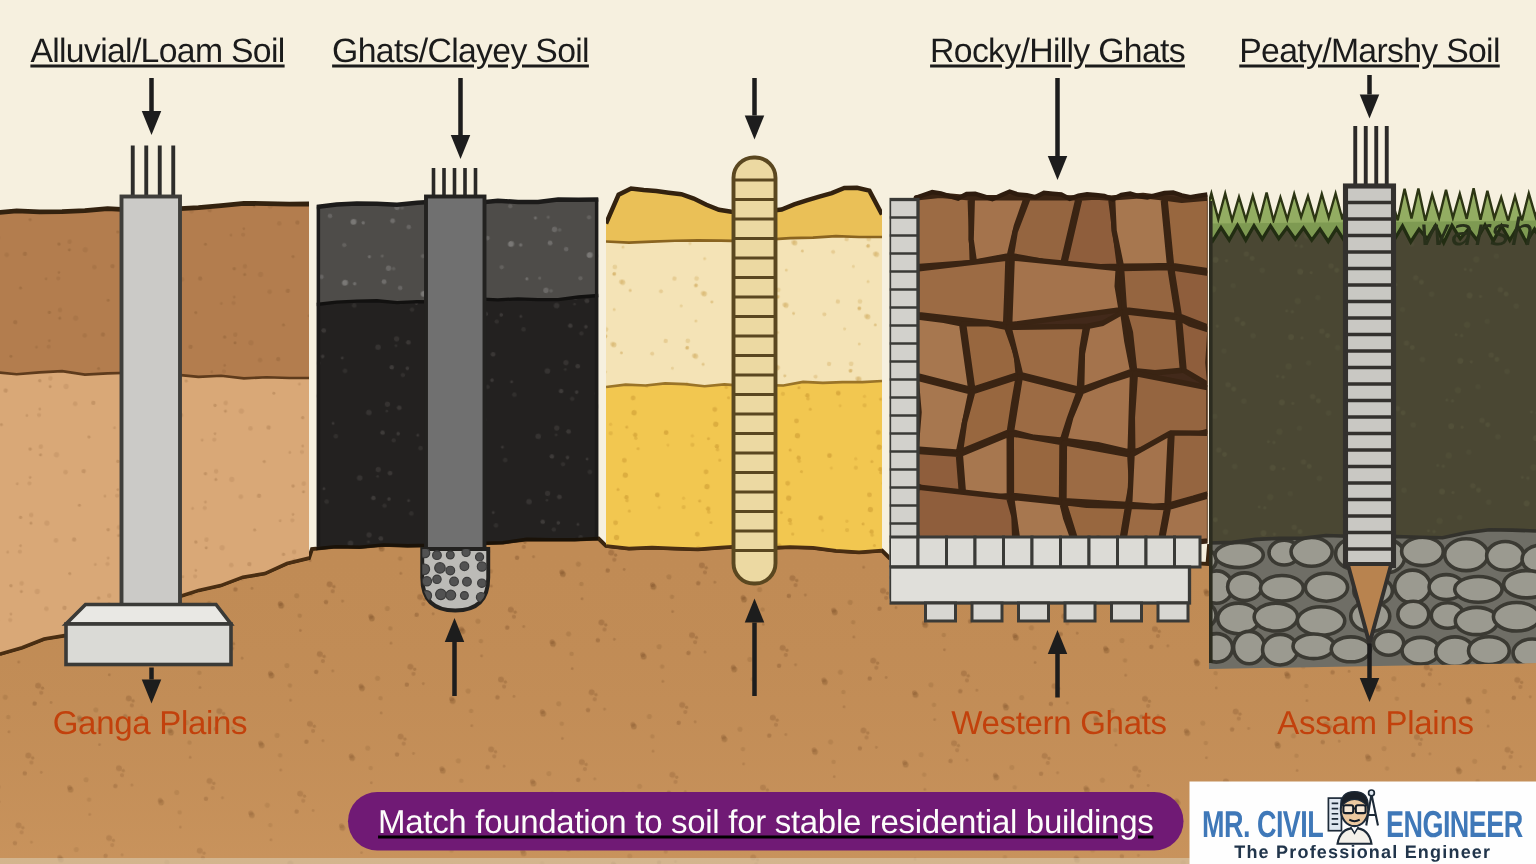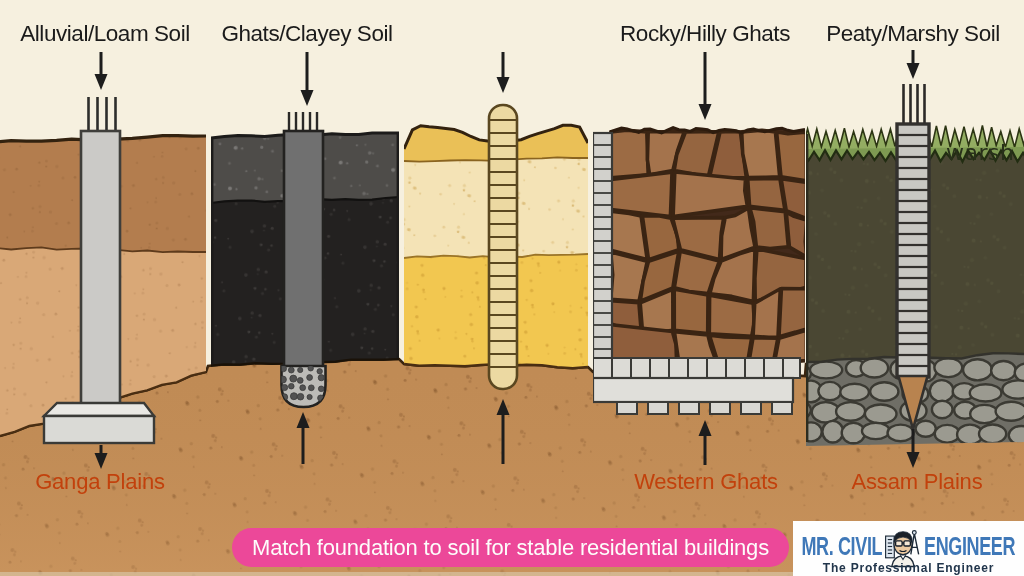--- a/index.html
+++ b/index.html
@@ -1,34 +1,34 @@
 <!DOCTYPE html>
 <html><head>
 <meta charset="utf-8">
 <style>
   html,body { margin:0; padding:0; }
   body { width:1024px; height:576px; overflow:hidden; background:#f6f0df;
          font-family:"Liberation Sans", sans-serif; }
   #stage { position:relative; width:1024px; height:576px; background:#f6f0df; }
   #art { position:absolute; left:0; top:0; }
   .toplabel { position:absolute; top:21px; transform:translateX(-50%);
-     font-size:22.5px; letter-spacing:-0.45px; color:#1b1b1b; white-space:nowrap; }
+     font-size:22.5px; letter-spacing:-0.45px; color:#1b1b1b; white-space:nowrap;text-decoration:underline; }
   .botlabel { position:absolute; top:469px; transform:translateX(-50%);
      font-size:22px; letter-spacing:-0.2px; color:#c2410c; white-space:nowrap; }
-  #marsh-note { position:absolute; left:946px; top:140px; font-size:22px;
-     color:#28301a; letter-spacing:0.5px;
+  #marsh-note { position:absolute; left:946px; top:140px; font-size:25px;
+     font-style:italic; color:#28301a; letter-spacing:0.5px;
      font-family:"DejaVu Sans", sans-serif; }
   #caption-bar { position:absolute; left:232px; top:528px; width:557px; height:39px;
-     background:#ec4899; border-radius:21px; display:flex; align-items:center;
-     justify-content:center; }
+     background:#701a75; border-radius:21px; display:flex; align-items:center;
+     justify-content:center;text-decoration:underline; }
   #caption-text { color:#fdfdfb; font-size:22px; letter-spacing:-0.2px; white-space:nowrap; }
   #logo-box { position:absolute; left:793px; top:521px; width:231px; height:55px;
      background:#fefefe; display:flex; flex-direction:column; align-items:center;
      justify-content:flex-start; }
-  #logo-row { display:flex; align-items:center; height:38px; margin-top:6px; }
+  #logo-row { display:flex; align-items:flex-end; height:38px; margin-top:6px; }
   .brand { color:#3f78b8; font-weight:bold; font-size:25px; letter-spacing:-0.5px;
      white-space:nowrap; display:inline-block; }
   #brand-left { transform:scaleX(0.72); transform-origin:right center; margin-left:-31px; }
   #brand-right { transform:scaleX(0.72); transform-origin:left center; margin-right:-35px; }
   #logo-tagline { margin-top:-4px; font-size:12px; font-weight:bold; color:#21354b;
      letter-spacing:0.8px; white-space:nowrap; }
 </style>
 </head>
 <body>
 

